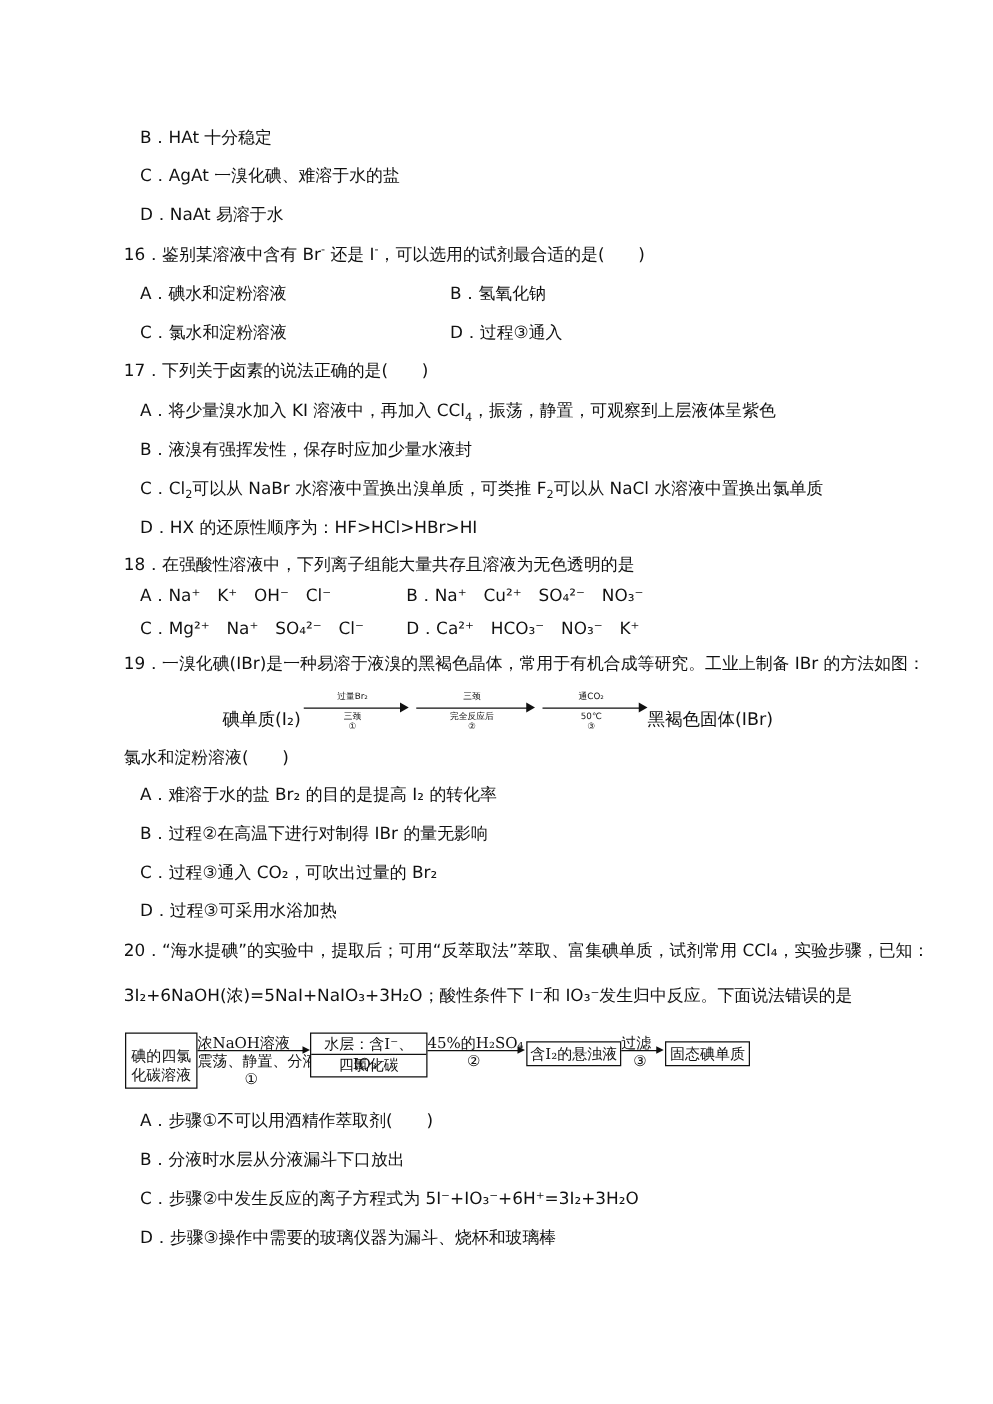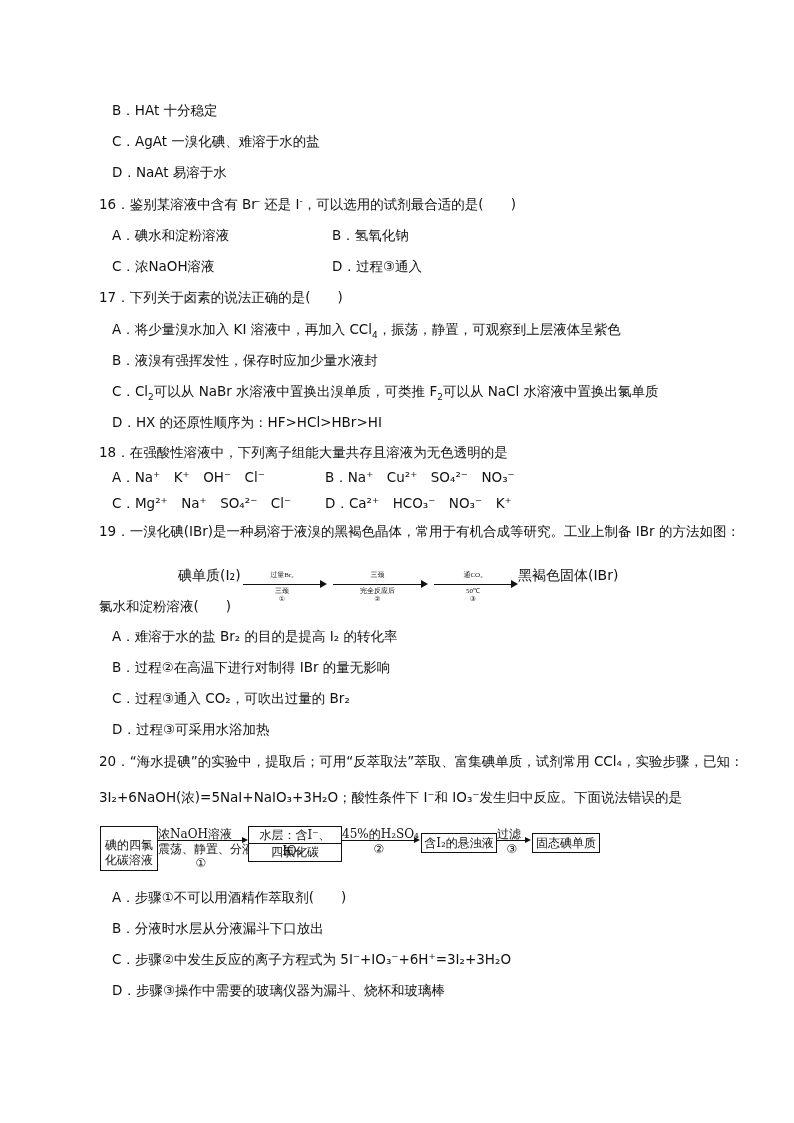--- a/index.html
+++ b/index.html
@@ -4,26 +4,26 @@
 <style>
   html, body { margin: 0; padding: 0; background: #ffffff; }
   body {
     width: 794px; height: 1123px; position: relative; overflow: hidden;
     font-family: "DejaVu Sans", "Liberation Serif", sans-serif;
     color: #111; font-size: 13.5px;
   }
   .line { position: absolute; white-space: nowrap; line-height: 18px; }
   .q { left: 99px; }
   .opt { left: 112px; }
-  .opt2 { left: 332px; }
+  .opt2 { left: 360px; }
   .optB2 { left: 325px; }
   sub, sup { font-size: 9px; line-height: 0; }
   .flow1 { position: absolute; left: 178px; top: 548px; height: 42px; width: 440px; }
   .flow1 .node { position: absolute; top: 19px; font-size: 14px; white-space: nowrap; }
-  .arrow1 { position: absolute; top: 22px; width: 84px; height: 32px; font-family: Liberation Serif, serif; }
+  .arrow1 { position: absolute; top: 4px; width: 84px; height: 32px; }
   .arrow1 .ln { position: absolute; top: 14px; left: 0; right: 6px; border-top: 1px solid #111; }
   .arrow1 .hd { position: absolute; top: 10px; right: 0; width: 0; height: 0;
     border-left: 7px solid #111; border-top: 4px solid transparent; border-bottom: 4px solid transparent; }
   .arrow1 .top { position: absolute; top: 0; left: 0; right: 6px; text-align: center; font-size: 7px; }
   .arrow1 .bot { position: absolute; top: 17px; left: 0; right: 6px; text-align: center; font-size: 7px; line-height: 8px; }
   .flow2 { position: absolute; left: 100px; top: 826px; width: 520px; height: 54px; font-family: "DejaVu Serif", "Liberation Serif", serif; font-size: 12px; }
   .box { position: absolute; border: 1px solid #111; background: #fff; text-align: center; }
   .arrow2 { position: absolute; height: 40px; }
   .arrow2 .ln { position: absolute; top: 14px; left: 0; right: 4px; border-top: 1px solid #111; }
   .arrow2 .hd { position: absolute; top: 11px; right: 0; border-left: 6px solid #111; border-top: 3px solid transparent; border-bottom: 3px solid transparent; }
@@ -33,21 +33,21 @@
 </head>
 <body>
 
 <div class="line opt" style="top:101px">B．HAt 十分稳定</div>
 <div class="line opt" style="top:132px">C．AgAt 一溴化碘、难溶于水的盐</div>
 <div class="line opt" style="top:163px">D．NaAt 易溶于水</div>
 
 <div class="line q" style="top:195px"><span>16．鉴别某溶液中含有 Br</span><sup>-</sup><span> 还是 I</span><sup>-</sup><span>，可以选用的试剂最合适的是(　　)</span></div>
 <div class="line opt" style="top:226px">A．碘水和淀粉溶液</div>
 <div class="line opt2" style="top:226px">B．氢氧化钠</div>
-<div class="line opt" style="top:257px">C．浓NaOH溶液</div>
+<div class="line opt" style="top:257px">C．氯水和淀粉溶液</div>
 <div class="line opt2" style="top:257px">D．过程③通入</div>
 
 <div class="line q" style="top:288px">17．下列关于卤素的说法正确的是(　　)</div>
 <div class="line opt" style="top:320px"><span>A．将少量溴水加入 KI 溶液中，再加入 CCl</span><sub>4</sub><span>，振荡，静置，可观察到上层液体呈紫色</span></div>
 <div class="line opt" style="top:351px">B．液溴有强挥发性，保存时应加少量水液封</div>
 <div class="line opt" style="top:382px"><span>C．Cl</span><sub>2</sub><span>可以从 NaBr 水溶液中置换出溴单质，可类推 F</span><sub>2</sub><span>可以从 NaCl 水溶液中置换出氯单质</span></div>
 <div class="line opt" style="top:413px">D．HX 的还原性顺序为：HF&gt;HCl&gt;HBr&gt;HI</div>
 
 <div class="line q" style="top:443px">18．在强酸性溶液中，下列离子组能大量共存且溶液为无色透明的是</div>
 <div class="line opt" style="top:468px">A．Na⁺　K⁺　OH⁻　Cl⁻</div>

